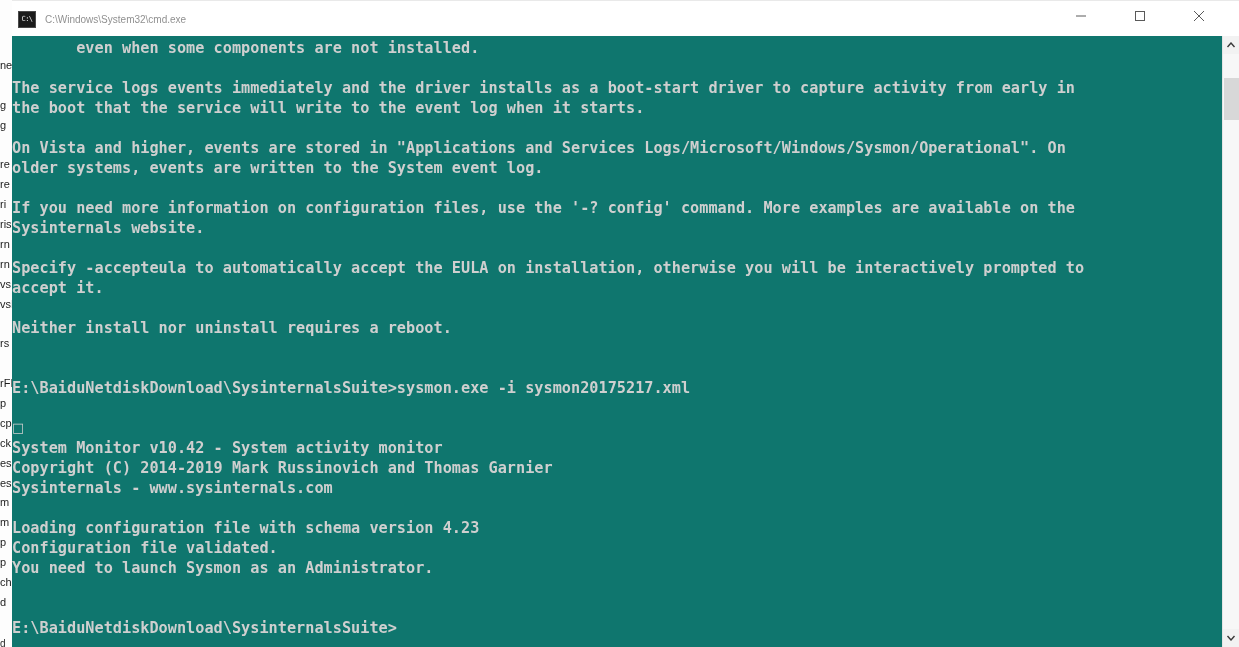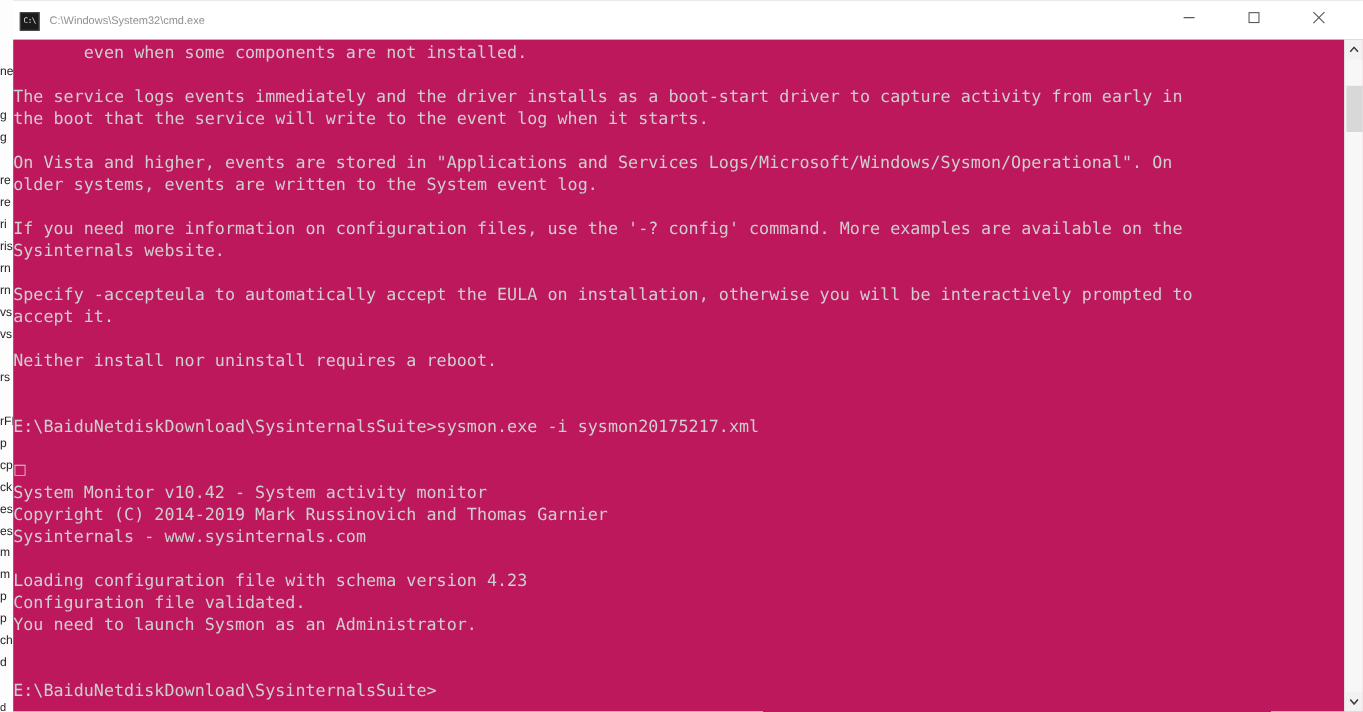--- a/index.html
+++ b/index.html
@@ -142,22 +142,23 @@
   #btn-max { left: 1105px; }
   #btn-close { left: 1164px; }
 
   
   #console-body {
     position: absolute;
     left: 0;
     top: 36px;
     width: 1227px;
     height: 611px;
-    background: #be185d;
-    overflow: hidden;
+    background: #0f766e;
+    overflow: hidden;
+    font-weight: bold;
   }
 
   #console-text {
     position: absolute;
     left: 0px;
     top: 2px;
     width: 1195px;
     font-family: "DejaVu Sans Mono", monospace;
     font-size: 15.2px;
     line-height: 20px;

